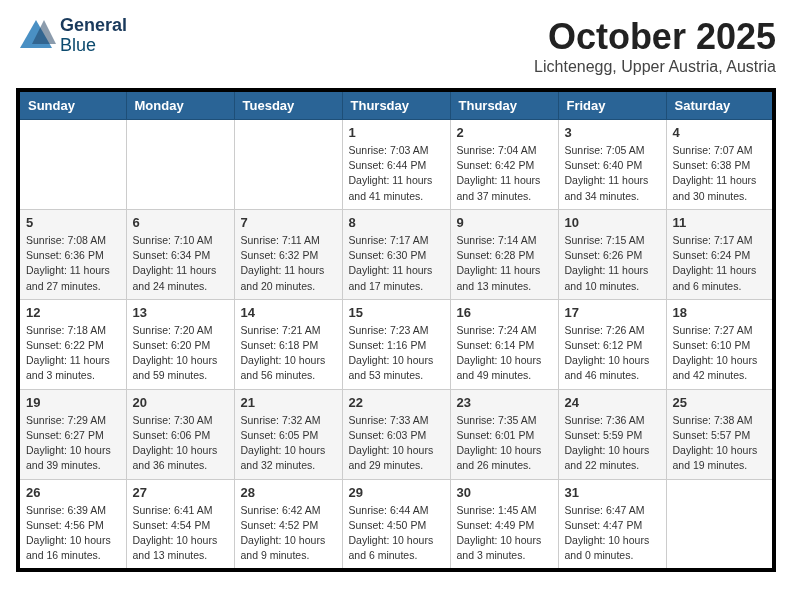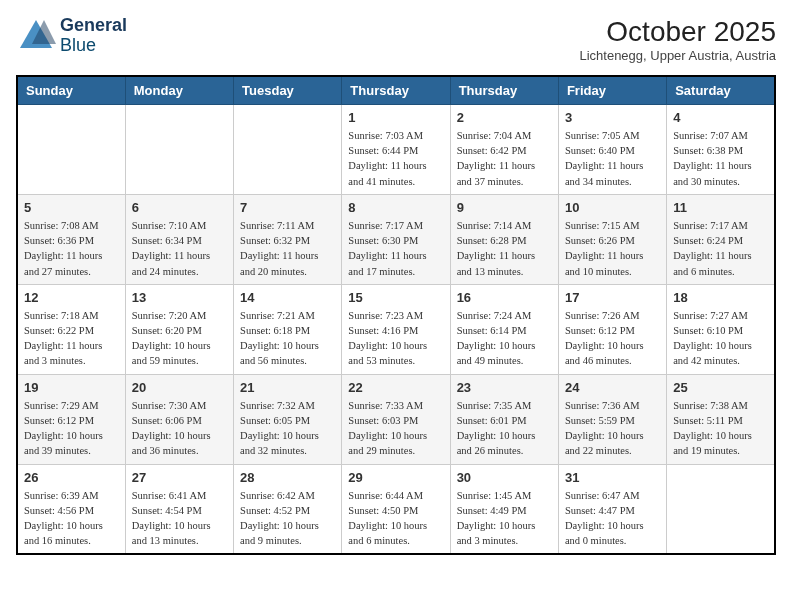--- a/index.html
+++ b/index.html
@@ -13,32 +13,32 @@
     .header {
       display: flex;
       justify-content: space-between;
       align-items: flex-start;
       margin-bottom: 12px;
     }
     .title-area {
       text-align: right;
     }
     .month-title {
-      font-size: 28px;
-      font-weight: normal;
+      font-size: 36px;
+      font-weight: bold;
       color: #222;
     }
     .location-title {
-      font-size: 13px;
+      font-size: 16px;
       color: #444;
     }
     .calendar {
       width: 100%;
       border-collapse: collapse;
-      border: 2px solid #000000;
+      border: 4px solid #000000;
     }
     .calendar th {
       background-color: #2a6496;
       color: #fff;
       text-align: left;
       padding: 6px 8px;
       font-size: 13px;
       border: 1px solid #1e4f78;
     }
     .calendar td {
@@ -57,21 +57,20 @@
     .day-number {
       font-weight: bold;
       font-size: 13px;
       margin-bottom: 3px;
       display: block;
     }
     .day-info {
       font-size: 10.5px;
       line-height: 1.45;
       color: #333;
-      font-family: Liberation Serif, serif;
     }
     .empty-cell {
       background: #f9f9f9;
     }
     .logo-container {
       display: flex;
       align-items: center;
       gap: 4px;
       justify-content: space-between;
     }
@@ -216,21 +215,21 @@
         </td>
         <td>
           <span class="day-number">14</span>
           <div class="day-info">Sunrise: 7:21 AM
 Sunset: 6:18 PM
 Daylight: 10 hours and 56 minutes.</div>
         </td>
         <td>
           <span class="day-number">15</span>
           <div class="day-info">Sunrise: 7:23 AM
-Sunset: 4:16 PM
+Sunset: 1:16 PM
 Daylight: 10 hours and 53 minutes.</div>
         </td>
         <td>
           <span class="day-number">16</span>
           <div class="day-info">Sunrise: 7:24 AM
 Sunset: 6:14 PM
 Daylight: 10 hours and 49 minutes.</div>
         </td>
         <td>
           <span class="day-number">17</span>
@@ -242,21 +241,21 @@
           <span class="day-number">18</span>
           <div class="day-info">Sunrise: 7:27 AM
 Sunset: 6:10 PM
 Daylight: 10 hours and 42 minutes.</div>
         </td>
       </tr>
       <tr>
         <td>
           <span class="day-number">19</span>
           <div class="day-info">Sunrise: 7:29 AM
-Sunset: 6:12 PM
+Sunset: 6:27 PM
 Daylight: 10 hours and 39 minutes.</div>
         </td>
         <td>
           <span class="day-number">20</span>
           <div class="day-info">Sunrise: 7:30 AM
 Sunset: 6:06 PM
 Daylight: 10 hours and 36 minutes.</div>
         </td>
         <td>
           <span class="day-number">21</span>
@@ -278,21 +277,21 @@
         </td>
         <td>
           <span class="day-number">24</span>
           <div class="day-info">Sunrise: 7:36 AM
 Sunset: 5:59 PM
 Daylight: 10 hours and 22 minutes.</div>
         </td>
         <td>
           <span class="day-number">25</span>
           <div class="day-info">Sunrise: 7:38 AM
-Sunset: 5:11 PM
+Sunset: 5:57 PM
 Daylight: 10 hours and 19 minutes.</div>
         </td>
       </tr>
       <tr>
         <td>
           <span class="day-number">26</span>
           <div class="day-info">Sunrise: 6:39 AM
 Sunset: 4:56 PM
 Daylight: 10 hours and 16 minutes.</div>
         </td>

